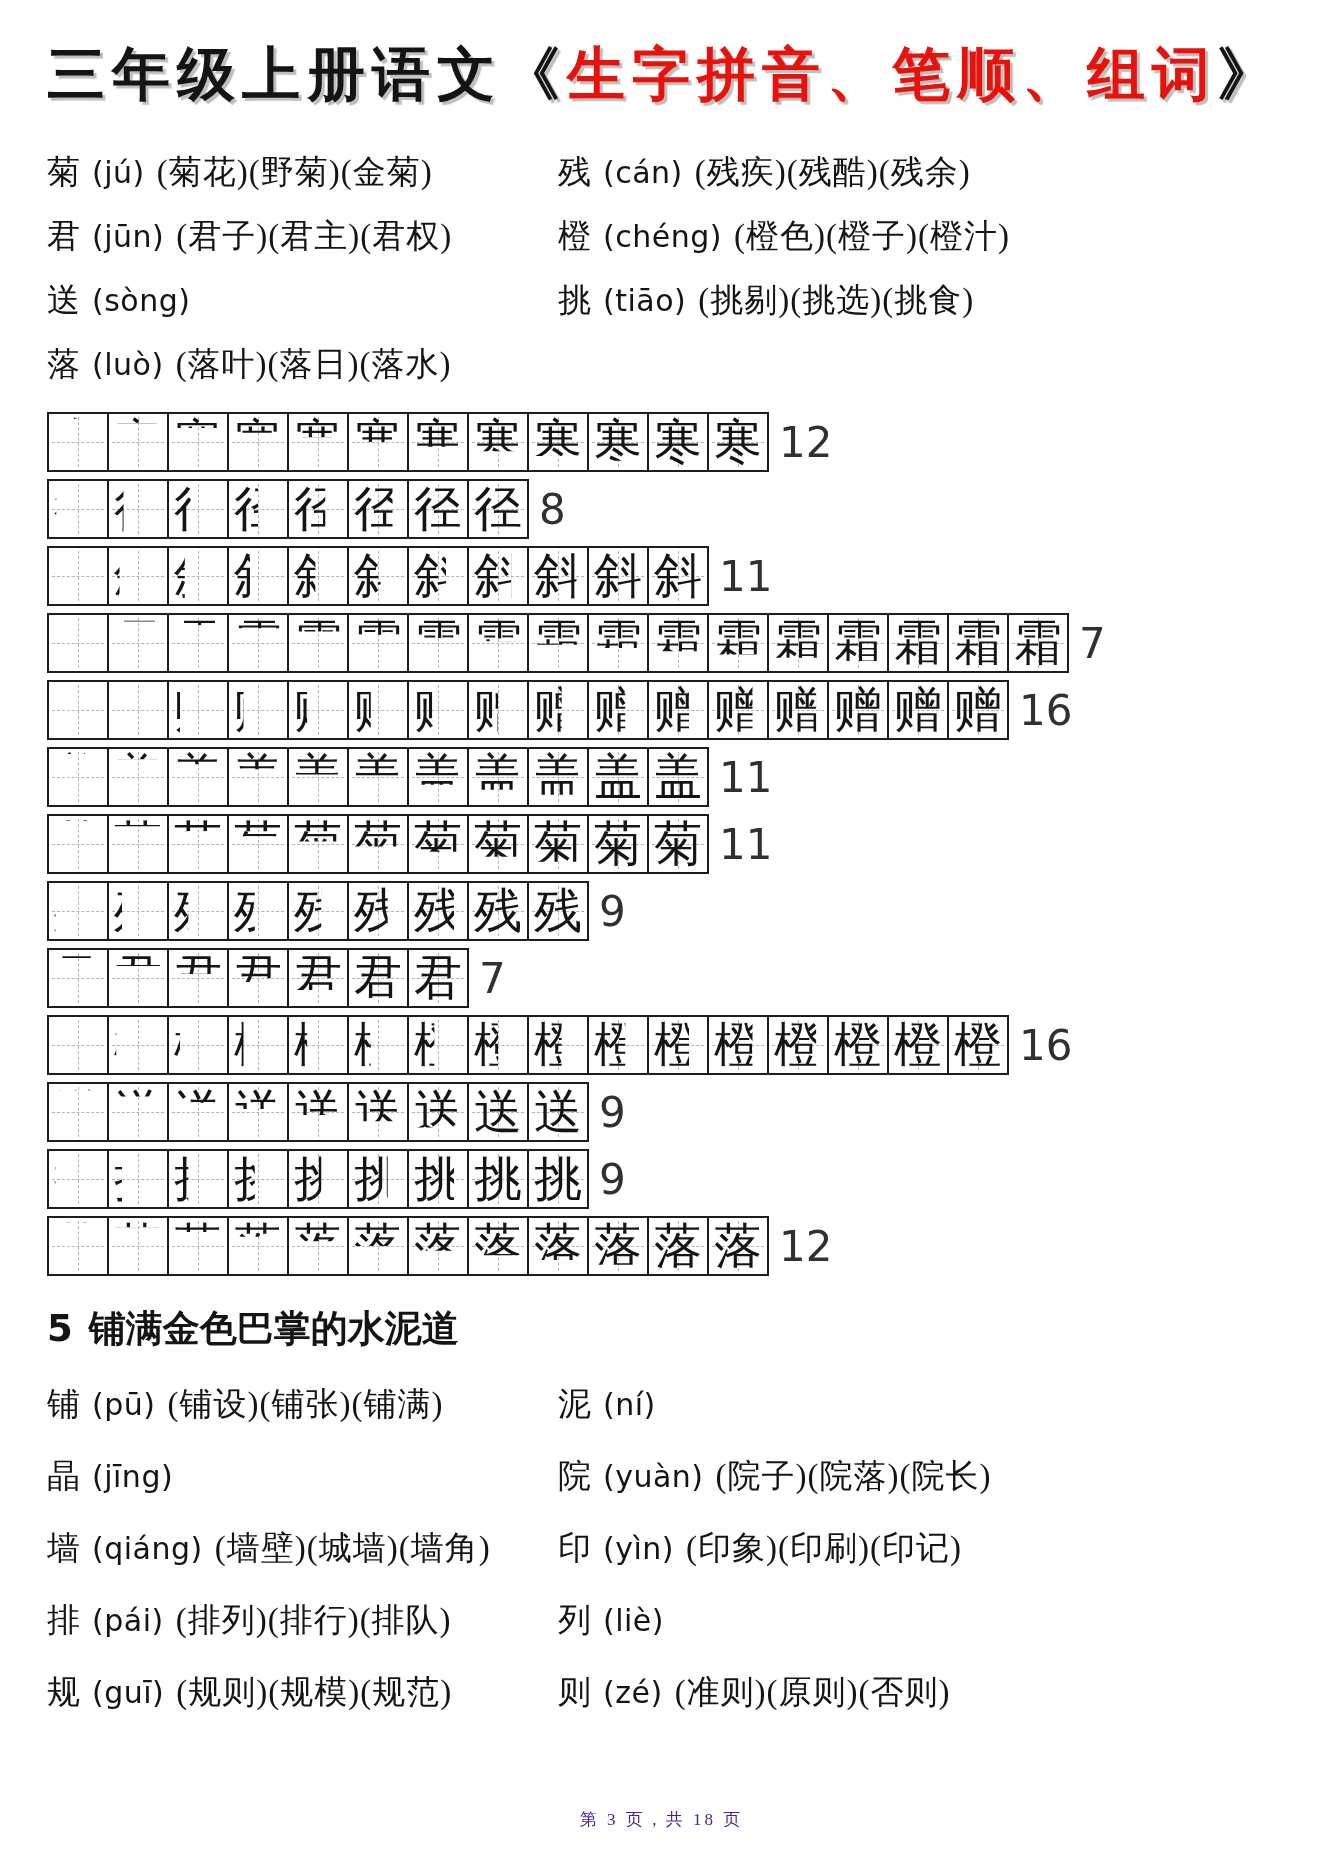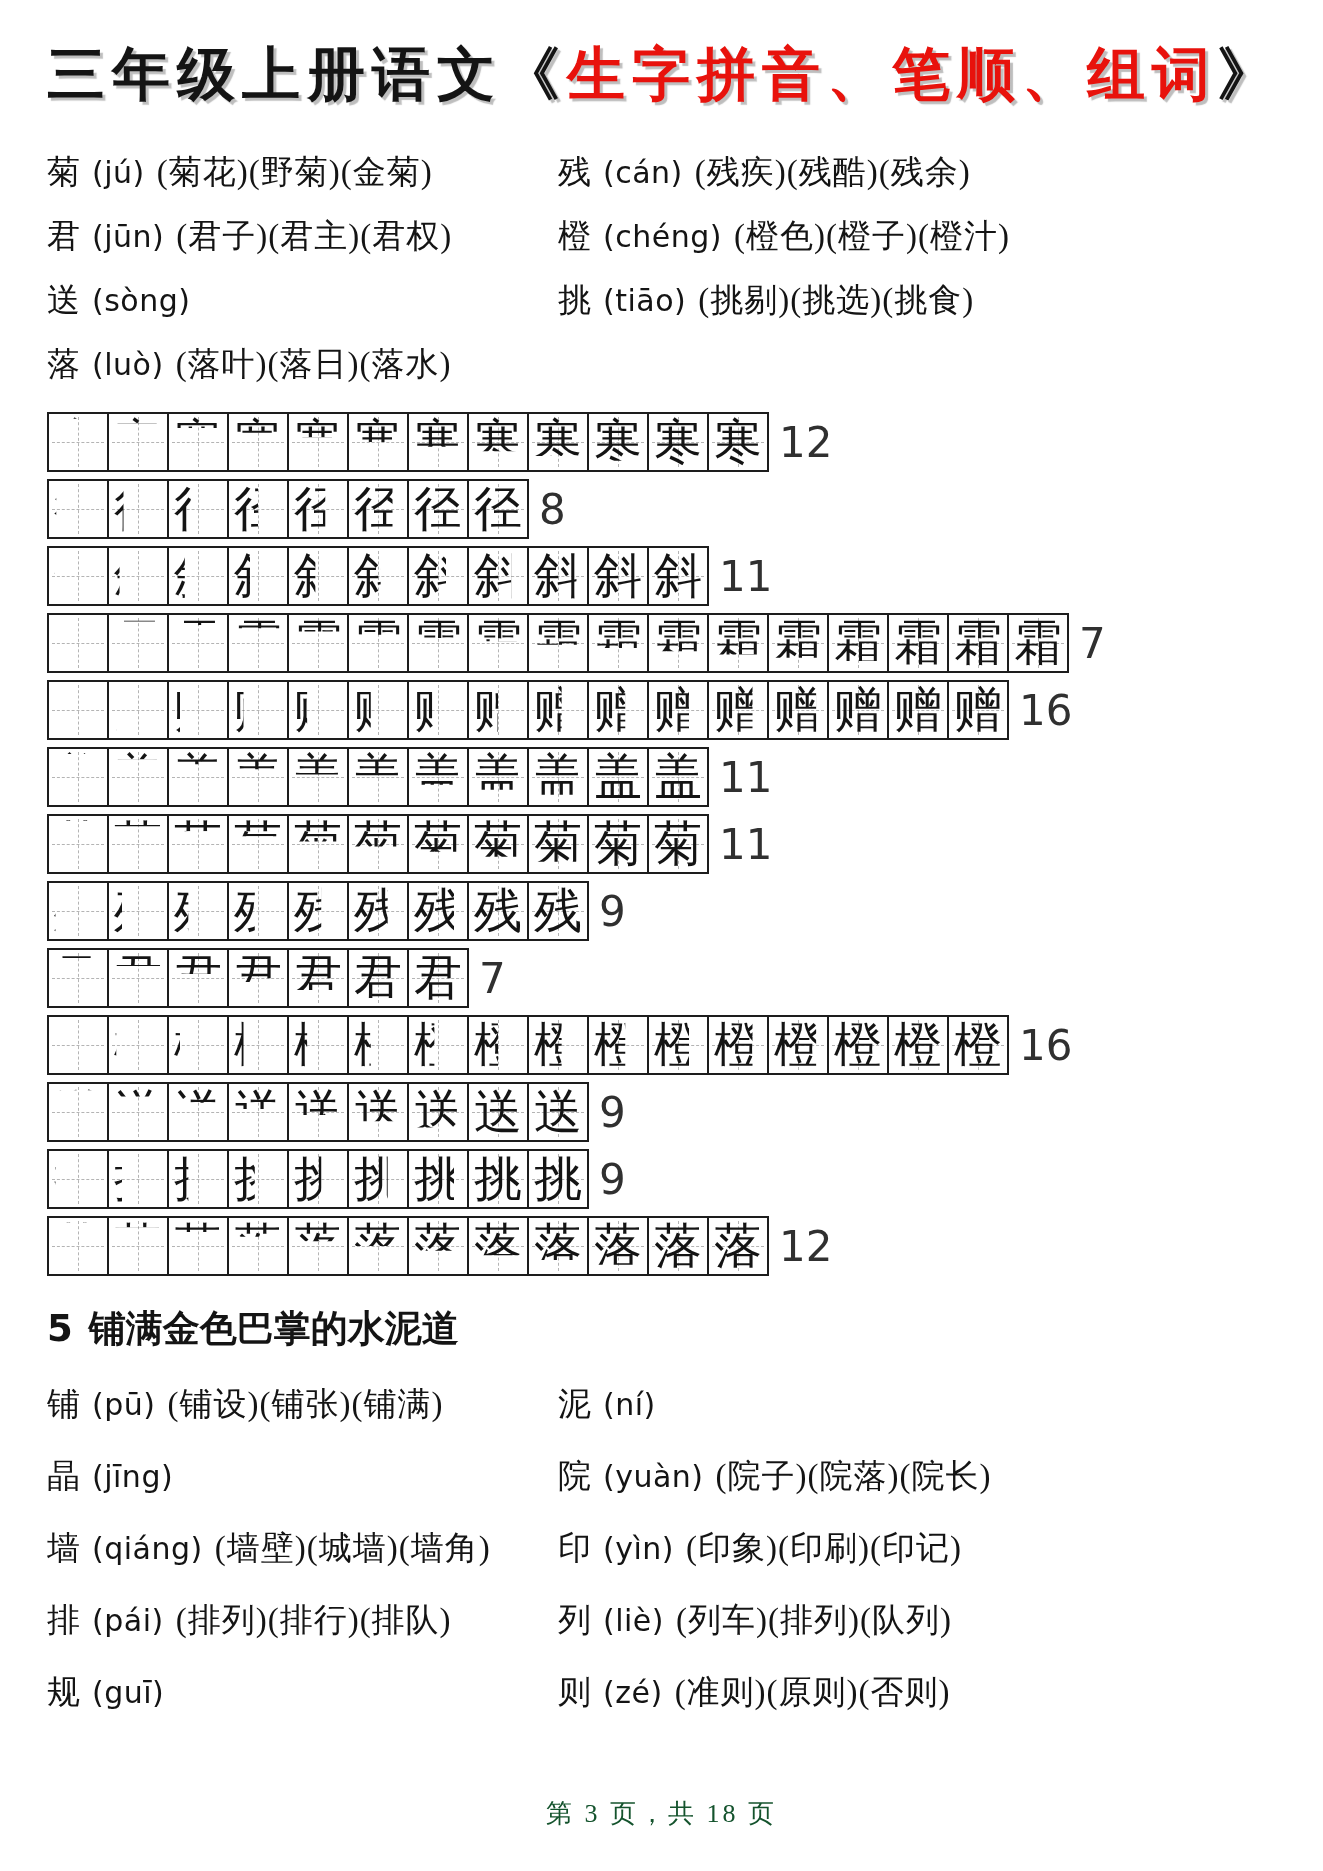--- a/index.html
+++ b/index.html
@@ -96,23 +96,23 @@
   }
   .section-header .num{
     font-family:"DejaVu Sans","Liberation Sans",sans-serif;
     margin-right:16px;
   }
   
   .footer{
     position:absolute;
     left:0;right:0;bottom:40px;
     text-align:center;
-    font-size:26px;
+    font-size:17px;
     letter-spacing:3px;
-    color:#14532d;
+    color:#4c1d95;
   }
 </style>
 </head>
 <body>
 
 <div class="page">
 
   <h1 class="title"><span>三年级上册语文《</span><span style="color: rgb(232, 18, 12);">生字拼音、笔顺、组词</span><span>》</span></h1>
 
   <div class="entries top-entries">
@@ -687,41 +687,41 @@
           <span class="words">(墙壁)(城墙)(墙角)</span>
         </div>
         <div class="entry">
           <span class="hanzi">排</span>
           <span class="pinyin">(pái)</span>
           <span class="words">(排列)(排行)(排队)</span>
         </div>
         <div class="entry">
           <span class="hanzi">规</span>
           <span class="pinyin">(guī)</span>
+          <span class="words">(规则)(规模)(规范)</span>
         </div>
       </div>
     <div class="col" id="bottom-right">
         <div class="entry">
           <span class="hanzi">泥</span>
           <span class="pinyin">(ní)</span>
         </div>
         <div class="entry">
           <span class="hanzi">院</span>
           <span class="pinyin">(yuàn)</span>
           <span class="words">(院子)(院落)(院长)</span>
         </div>
         <div class="entry">
           <span class="hanzi">印</span>
           <span class="pinyin">(yìn)</span>
           <span class="words">(印象)(印刷)(印记)</span>
         </div>
         <div class="entry">
           <span class="hanzi">列</span>
           <span class="pinyin">(liè)</span>
-          <span class="words">(列车)(排列)(队列)</span>
         </div>
         <div class="entry">
           <span class="hanzi">则</span>
           <span class="pinyin">(zé)</span>
           <span class="words">(准则)(原则)(否则)</span>
         </div>
       </div>
   </div>
 
   <div class="footer">第 3 页，共 18 页</div>

